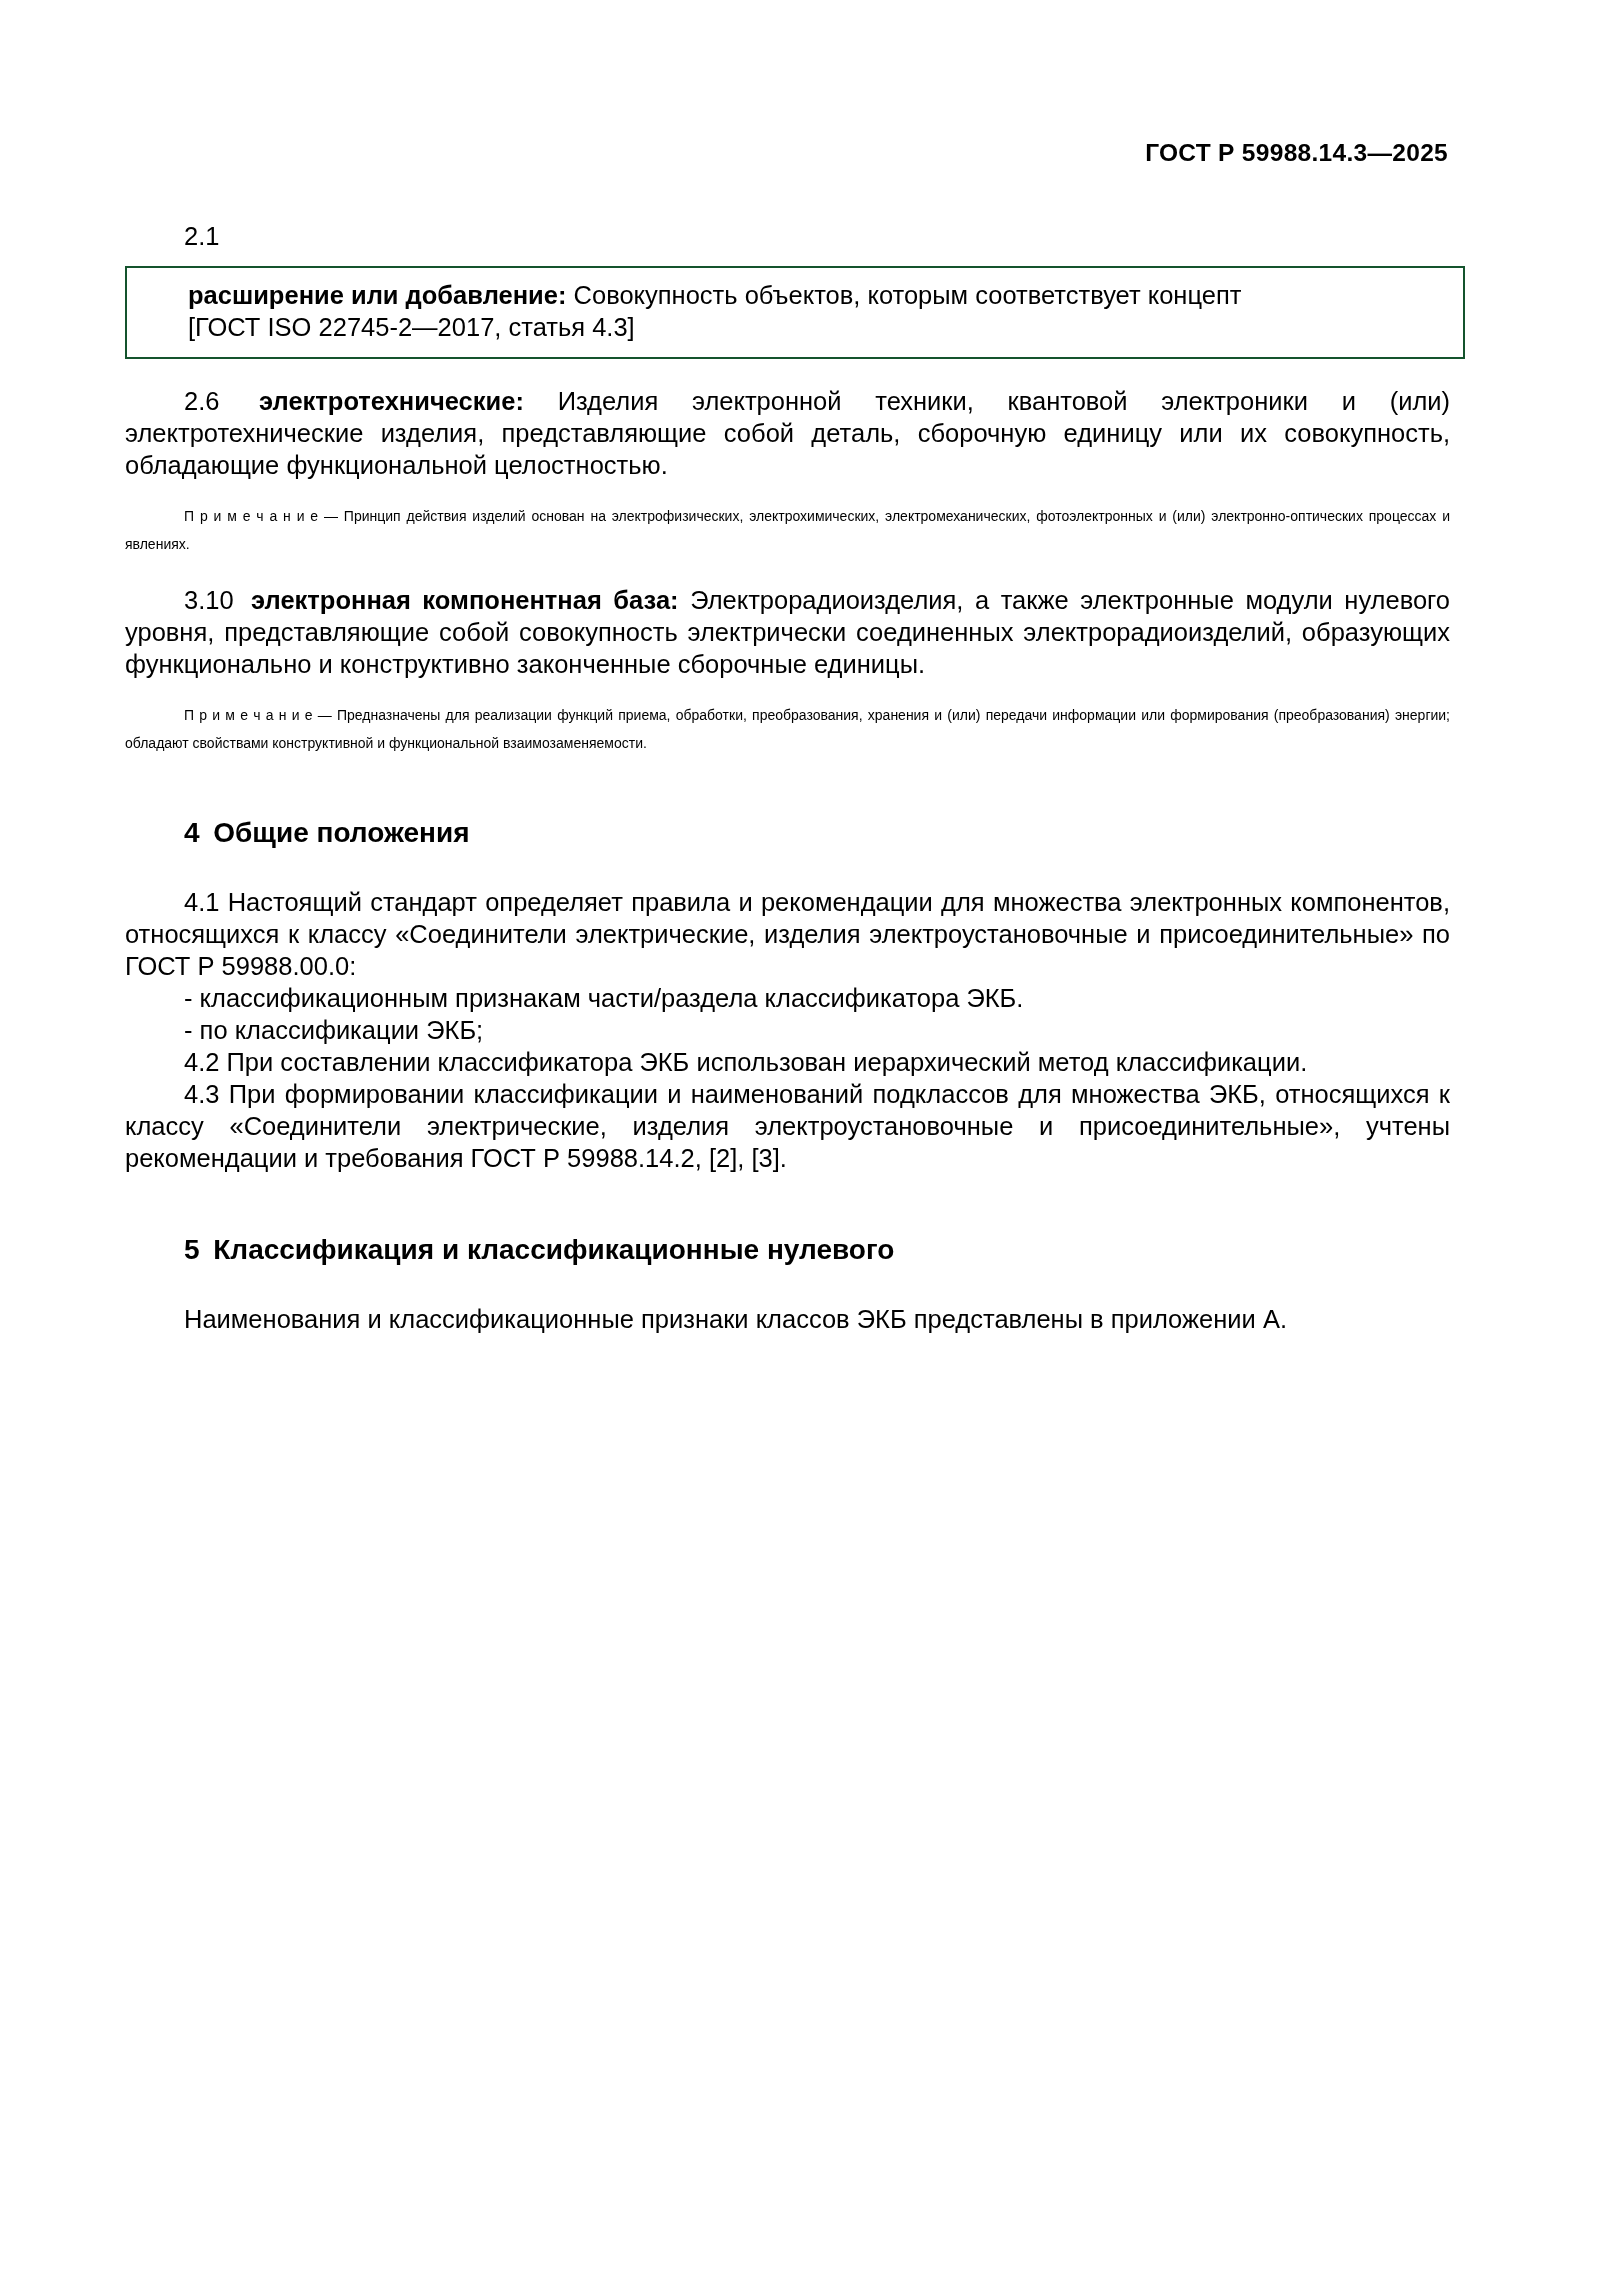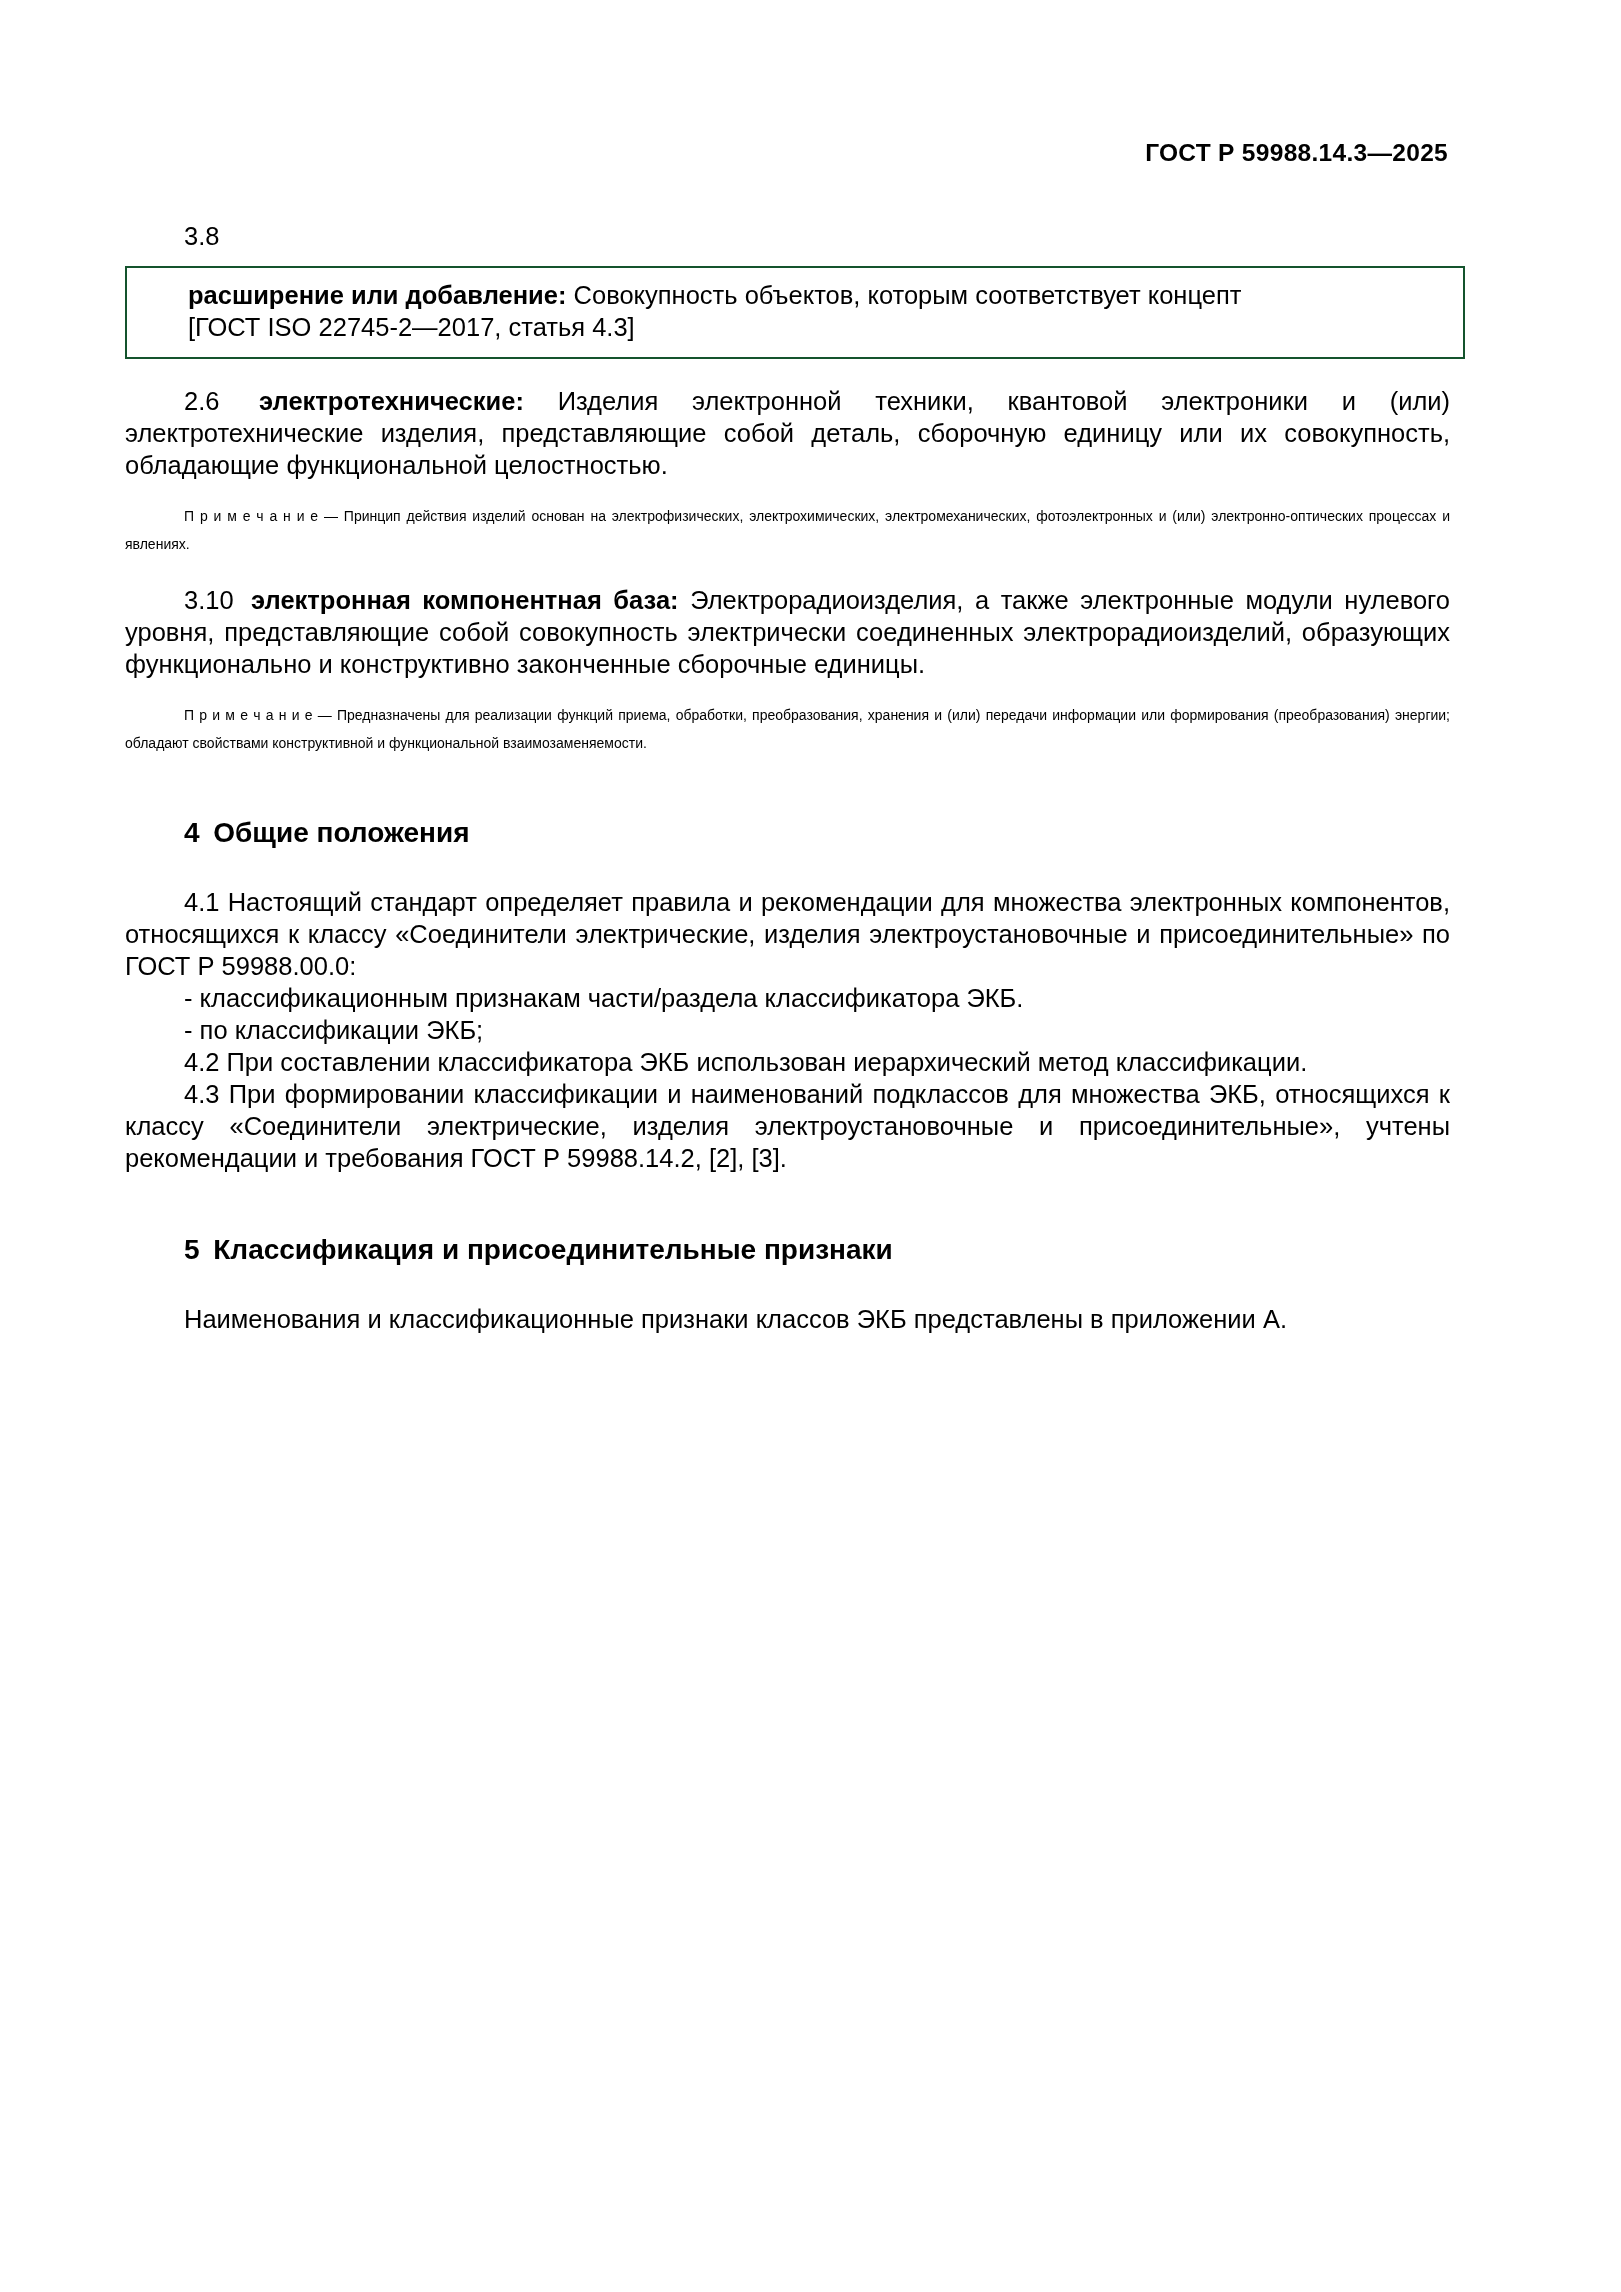--- a/index.html
+++ b/index.html
@@ -88,21 +88,21 @@
 </style>
 </head>
 <body>
 
 <div class="page">
 
   <div class="doc-header">ГОСТ Р 59988.14.3—2025</div>
 
   <div class="content">
 
-    <p class="clause-number">3.8</p>
+    <p class="clause-number">2.1</p>
 
     <div class="term-box">
       <p class="box-line"><span class="bold">расширение или добавление:</span> <span>Совокупность объектов, которым соответствует концепт</span></p>
       <p class="box-line">[ГОСТ ISO 22745-2—2017, статья 4.3]</p>
     </div>
 
     <p class="para"><span class="num">2.6</span> <span class="bold">электротехнические:</span> <span>Изделия электронной техники, квантовой электроники и (или) электротехнические изделия, представляющие собой деталь, сборочную единицу или их совокупность, обладающие функциональной целостностью.</span></p>
 
     <p class="note"><span>П р и м е ч а н и е</span> <span>— Принцип действия изделий основан на электрофизических, электрохимических, электромеханических, фотоэлектронных и (или) электронно-оптических процессах и явлениях.</span></p>
 
@@ -115,21 +115,21 @@
     <p class="para after-heading">4.1 Настоящий стандарт определяет правила и рекомендации для множества электронных компонентов, относящихся к классу «Соединители электрические, изделия электроустановочные и присоединительные» по ГОСТ Р 59988.00.0:</p>
 
     <p class="list-item">- классификационным признакам части/раздела классификатора ЭКБ.</p>
 
     <p class="list-item">- по классификации ЭКБ;</p>
 
     <p class="para-tight">4.2 При составлении классификатора ЭКБ использован иерархический метод классификации.</p>
 
     <p class="para-tight">4.3 При формировании классификации и наименований подклассов для множества ЭКБ, относящихся к классу «Соединители электрические, изделия электроустановочные и присоединительные», учтены рекомендации и требования ГОСТ Р 59988.14.2, [2], [3].</p>
 
-    <h2 class="section-heading"><span class="heading-num">5</span><span>Классификация и присоединительные признаки</span></h2>
+    <h2 class="section-heading"><span class="heading-num">5</span><span>Классификация и классификационные нулевого</span></h2>
 
     <p class="para after-heading">Наименования и классификационные признаки классов ЭКБ представлены в приложении А.</p>
 
   </div>
 
   <div class="page-number">3</div>
 
 </div>
 
 

